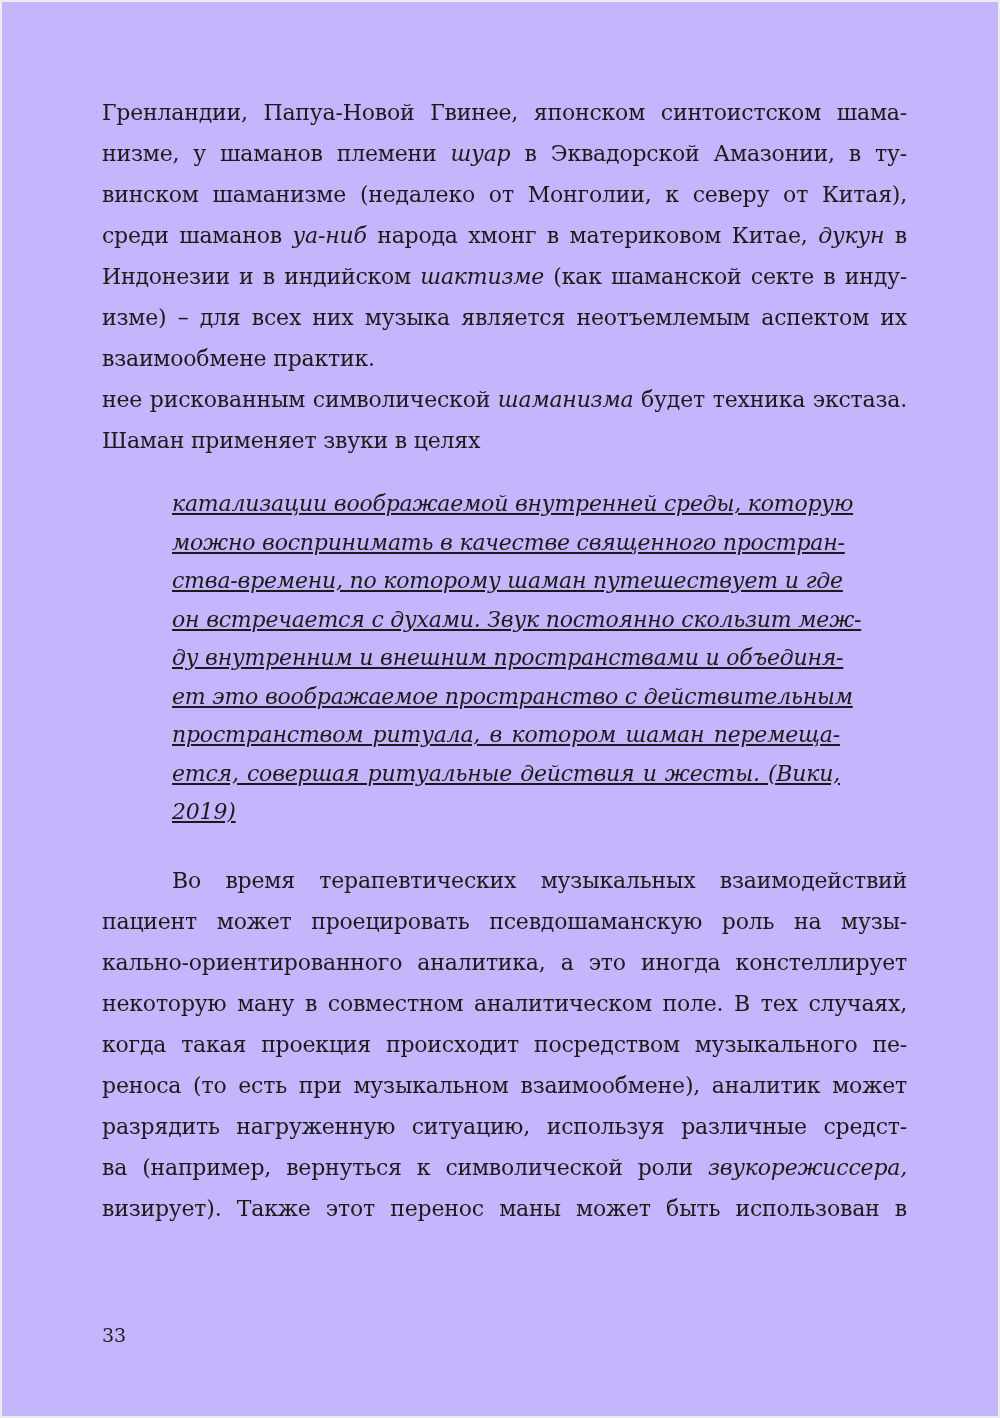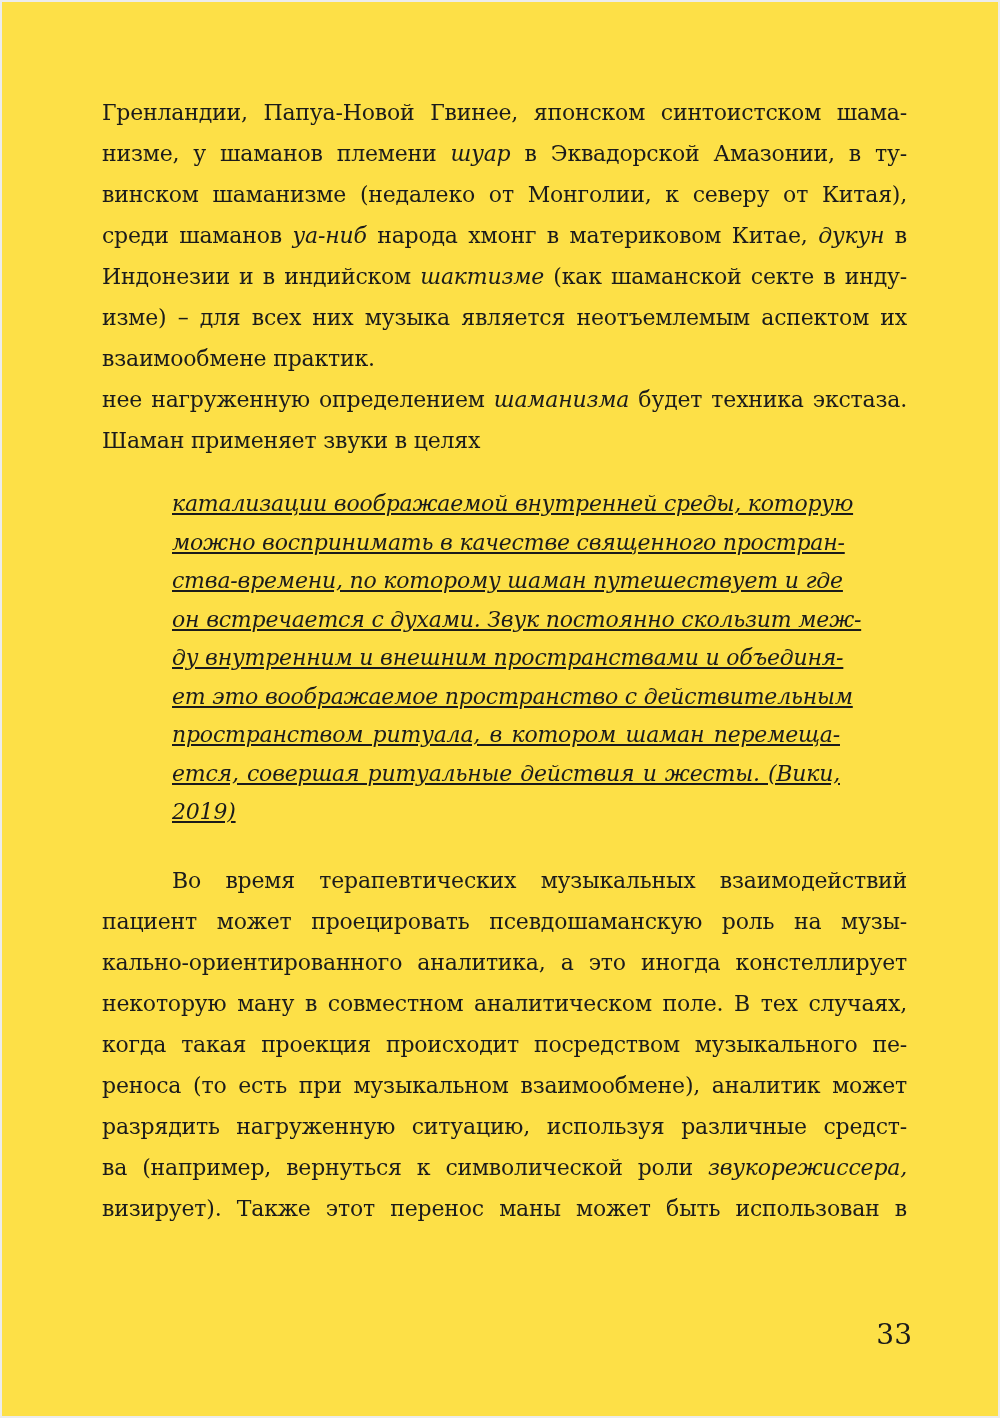--- a/index.html
+++ b/index.html
@@ -1,21 +1,21 @@
 <!DOCTYPE html>
 <html><head>
 <meta charset="utf-8">
 <style>
   * { margin: 0; padding: 0; box-sizing: border-box; }
   html, body { background: #ffffff; }
   .page {
     position: relative;
     width: 1000px;
     height: 1418px;
-    background: #fde047;
+    background: #c4b5fd;
     border: 2px solid #ececec;
     overflow: hidden;
     font-family: "DejaVu Serif", "Liberation Serif", serif;
     color: #1b1b1b;
   }
   .text-column {
     position: absolute;
     left: 100px;
     top: 0;
     width: 805px;
@@ -49,41 +49,41 @@
   }
   .line.indent {
     padding-left: 70px;
   }
   .em { font-style: italic; }
   .page-number {
     position: absolute;
     left: 100px;
     top: 1316px;
     width: 810px;
-    text-align: right;
-    font-size: 28px;
+    text-align: left;
+    font-size: 19px;
     line-height: 34px;
   }
 </style>
 </head>
 <body>
 
 <div class="page">
   <div class="text-column">
       <div class="para body">
         <div class="line"><span>Гренландии, Папуа-Новой Гвинее, японском синтоистском шама-</span></div>
         <div class="line"><span>низме, у шаманов племени </span><span class="em">шуар</span><span> в Эквадорской Амазонии, в ту-</span></div>
         <div class="line"><span>винском шаманизме (недалеко от Монголии, к северу от Китая),</span></div>
         <div class="line"><span>среди шаманов </span><span class="em">уа-ниб</span><span> народа хмонг в материковом Китае, </span><span class="em">дукун</span><span> в</span></div>
         <div class="line"><span>Индонезии и в индийском </span><span class="em">шактизме</span><span> (как шаманской секте в инду-</span></div>
         <div class="line"><span>изме) – для всех них музыка является неотъемлемым аспектом их</span></div>
         <div class="line last"><span>взаимообмене практик.</span></div>
       </div>
       <div class="para body">
-        <div class="line"><span>нее нагруженную определением </span><span class="em">шаманизма</span><span> будет техника экстаза.</span></div>
+        <div class="line"><span>нее рискованным символической </span><span class="em">шаманизма</span><span> будет техника экстаза.</span></div>
         <div class="line last"><span>Шаман применяет звуки в целях</span></div>
       </div>
       <div class="para quote">
         <div class="line"><span>катализации воображаемой внутренней среды, которую</span></div>
         <div class="line"><span>можно воспринимать в качестве священного простран-</span></div>
         <div class="line"><span>ства-времени, по которому шаман путешествует и где</span></div>
         <div class="line"><span>он встречается с духами. Звук постоянно скользит меж-</span></div>
         <div class="line"><span>ду внутренним и внешним пространствами и объединя-</span></div>
         <div class="line"><span>ет это воображаемое пространство с действительным</span></div>
         <div class="line"><span>пространством ритуала, в котором шаман перемеща-</span></div>

